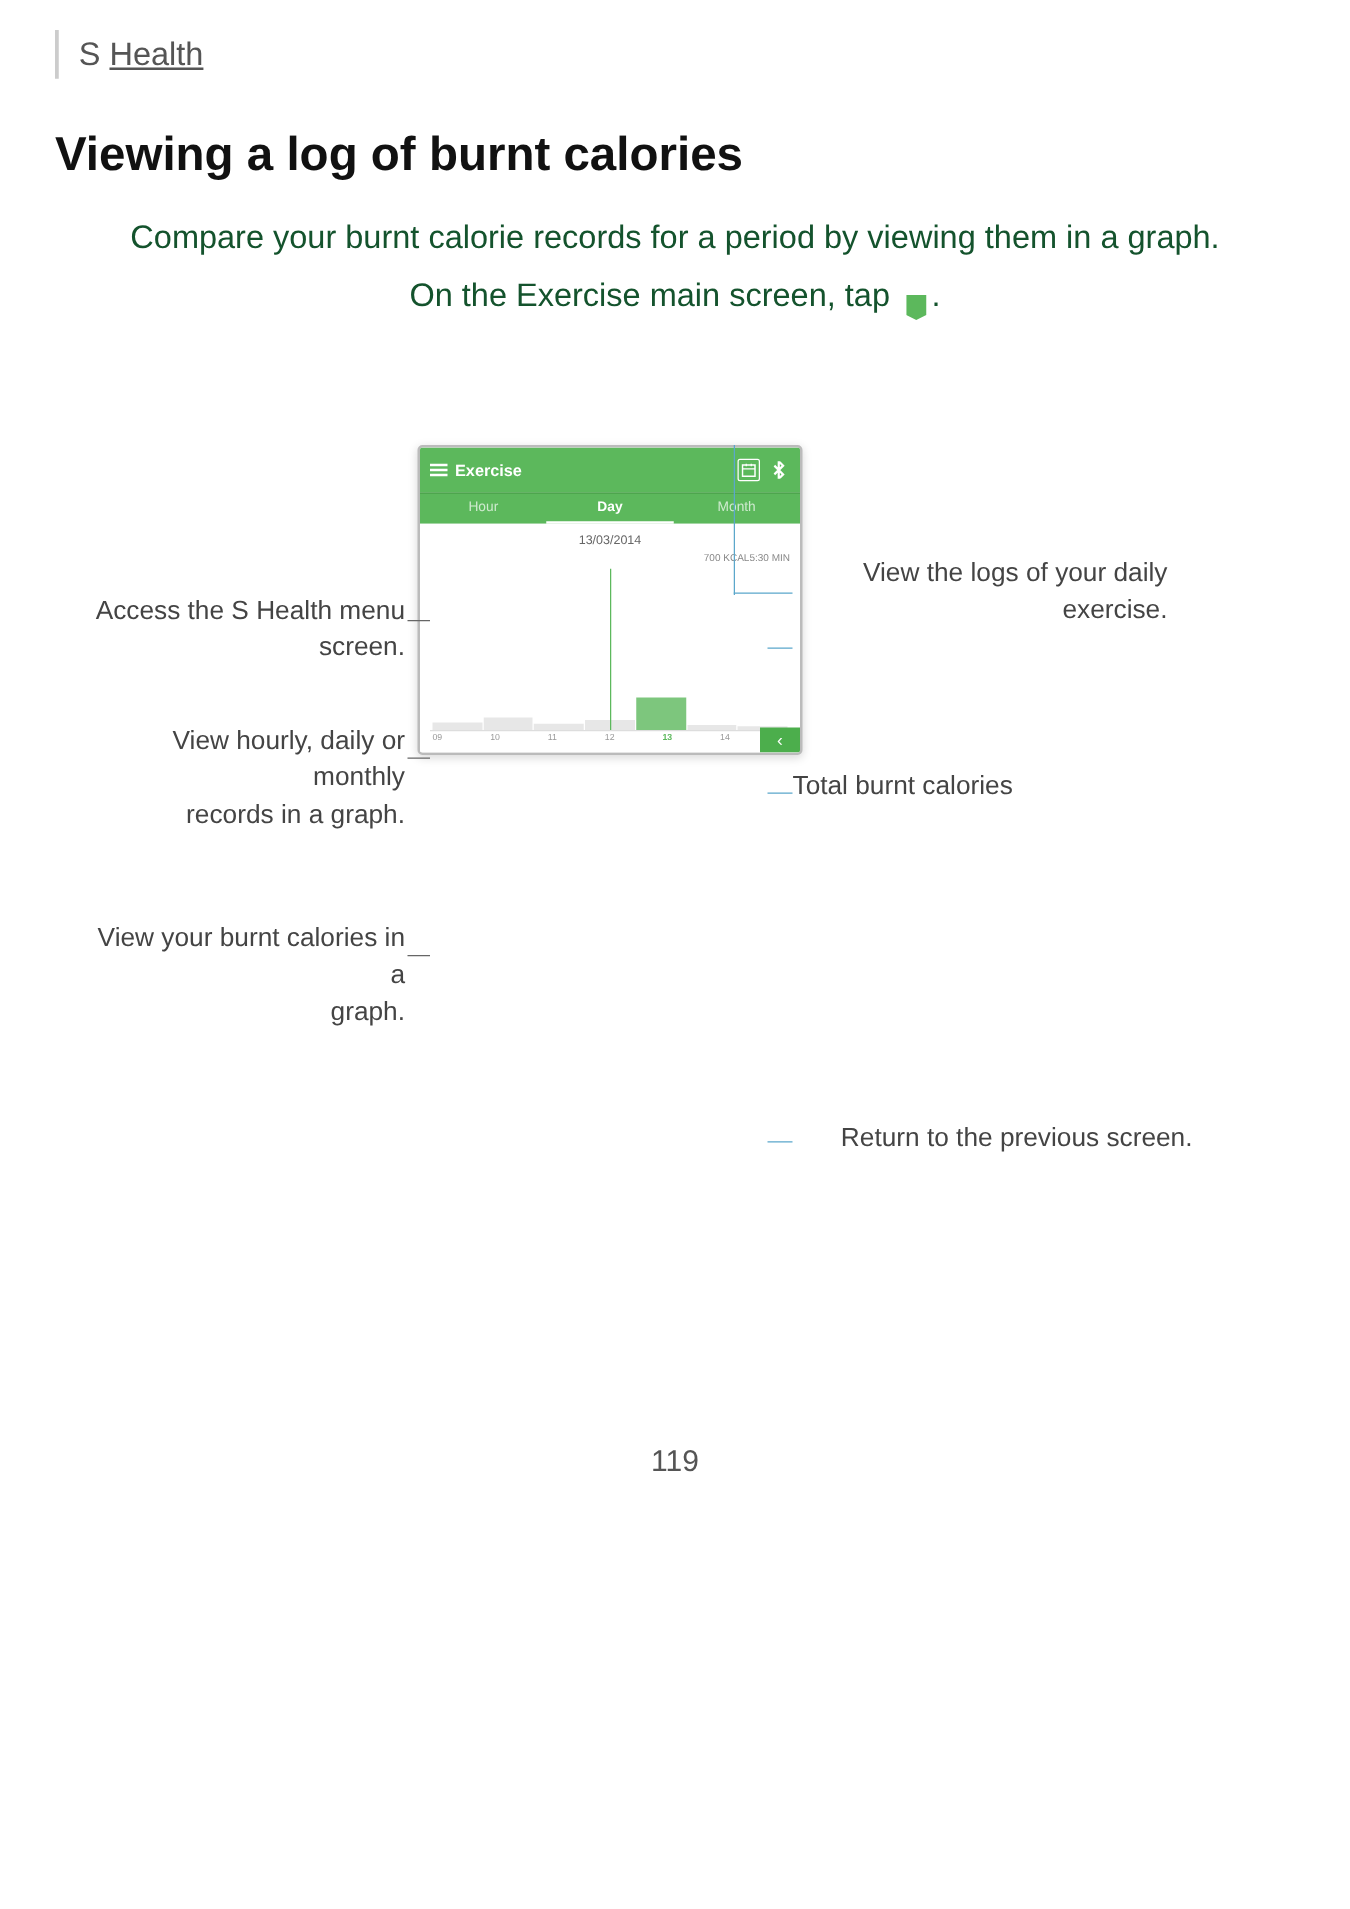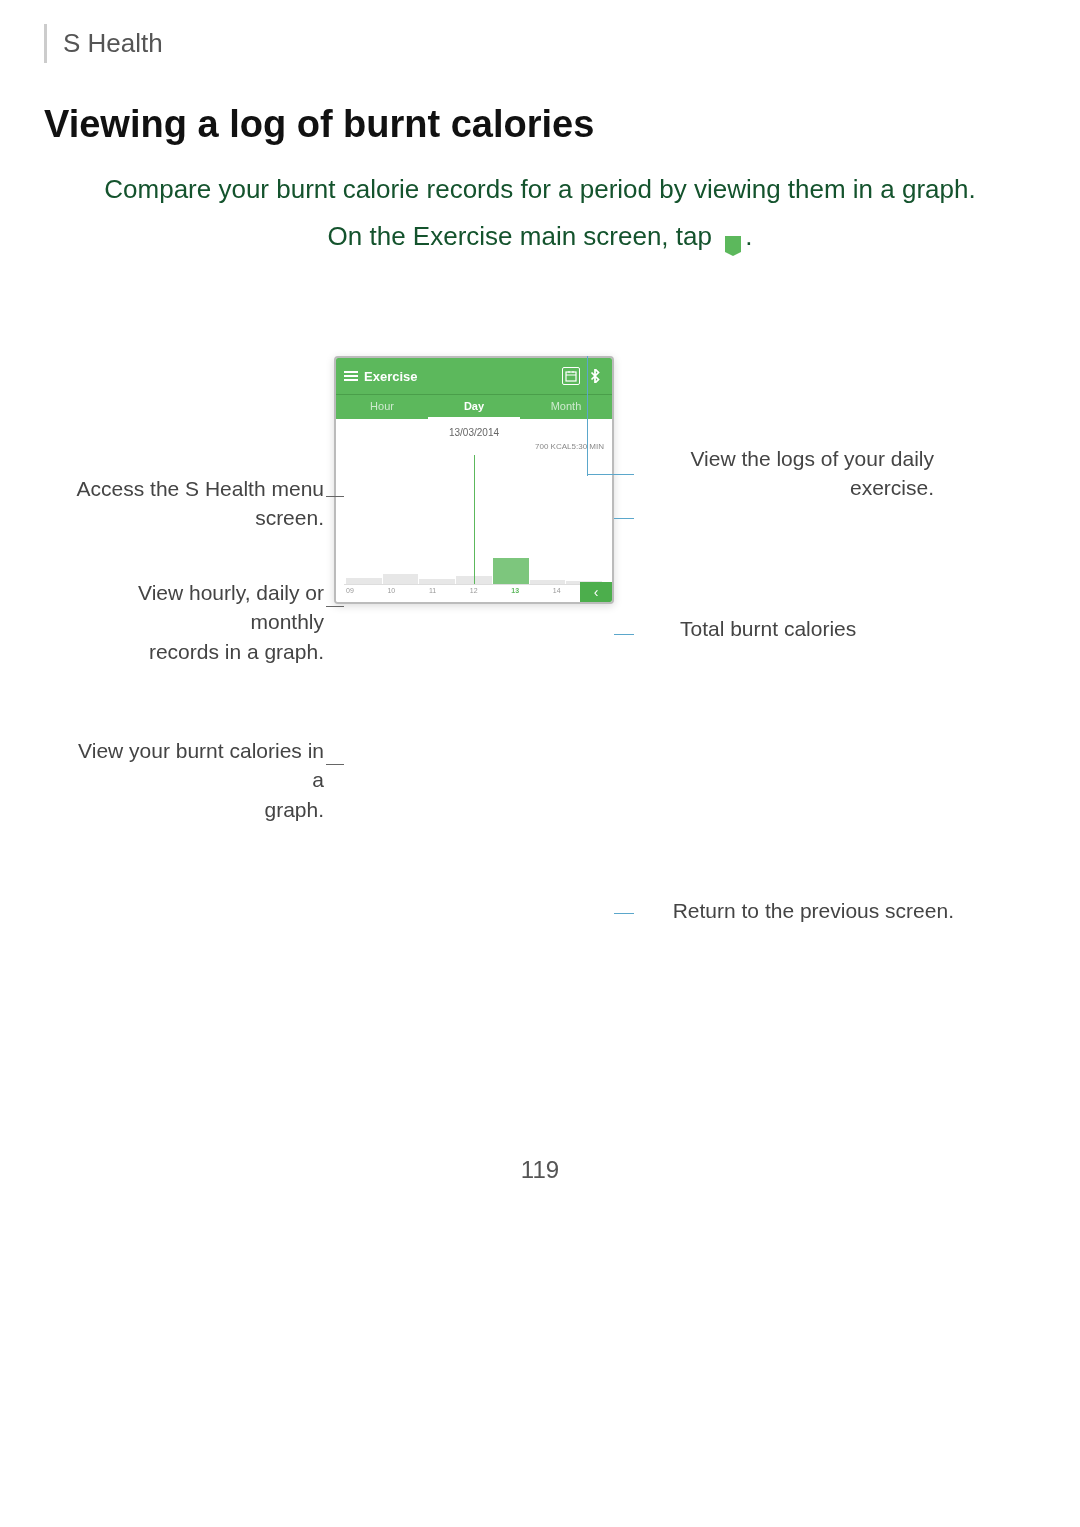--- a/index.html
+++ b/index.html
@@ -38,21 +38,21 @@
       margin-top: 40px;
       width: 100%;
       height: 760px;
     }
 
     
     .phone-mockup {
       position: absolute;
       left: 290px;
       top: 60px;
-      width: 280px;
+      width: 308px;
       border: 2px solid #bbb;
       border-radius: 4px;
       background: #fff;
       overflow: hidden;
       box-shadow: 0 2px 8px rgba(0,0,0,0.15);
     }
 
     
     .app-header {
       background: #5cb85c;
@@ -227,21 +227,21 @@
       color: #fff;
       font-size: 14px;
     }
   </style>
 </head>
 <body>
 
 <div style="display:flex; align-items:stretch; padding: 24px 0 0 44px;">
   <div style="width:3px; background:#ccc; margin-right:16px;"></div>
   <div style="padding: 4px 0;">
-    <span style="font-size:26px; color:#555;">S </span><span style="font-size:26px; color:#555;">Health</span>
+    <span style="font-size:26px; color:#555;">S </span><span style="font-size:26px; color:#555;text-decoration:underline;">Health</span>
   </div>
 </div>
 
 <div class="content">
   <h1 class="section-title">Viewing a log of burnt calories</h1>
   <p class="description">Compare your burnt calorie records for a period by viewing them in a graph.</p>
   <p class="description">
     <span>On the Exercise main screen, tap</span>
     <span style="display:inline-block; width:20px; height:20px; margin-left:6px; vertical-align:middle;">
       <svg viewBox="0 0 20 20" width="20" height="20">
@@ -341,21 +341,21 @@
 
     <div style="position:absolute; top:148px; left:590px; text-align:right; width:300px; font-size:21px; color:#444; line-height:1.4;">
       View the logs of your daily<br>exercise.
     </div>
 
     <div style="position:absolute; top:60px; left:543px; width:1px; height:120px; background:#5ba7cb;"></div>
     <div style="position:absolute; top:178px; left:543px; width:47px; height:1px; background:#5ba7cb;"></div>
 
     <div style="position:absolute; top:222px; left:570px; width:20px; height:1px; background:#5ba7cb;"></div>
 
-    <div style="position:absolute; top:318px; left:590px; text-align:left; width:280px; font-size:21px; color:#444; line-height:1.4;margin-left:46px;">
+    <div style="position:absolute; top:318px; left:590px; text-align:left; width:280px; font-size:21px; color:#444; line-height:1.4;">
       Total burnt calories
     </div>
     <div style="position:absolute; top:338px; left:570px; width:20px; height:1px; background:#5ba7cb;"></div>
 
     <div style="position:absolute; top:600px; left:590px; text-align:right; width:320px; font-size:21px; color:#444; line-height:1.4;">
       Return to the previous screen.
     </div>
     <div style="position:absolute; top:617px; left:570px; width:20px; height:1px; background:#5ba7cb;"></div>
 
   </div>

